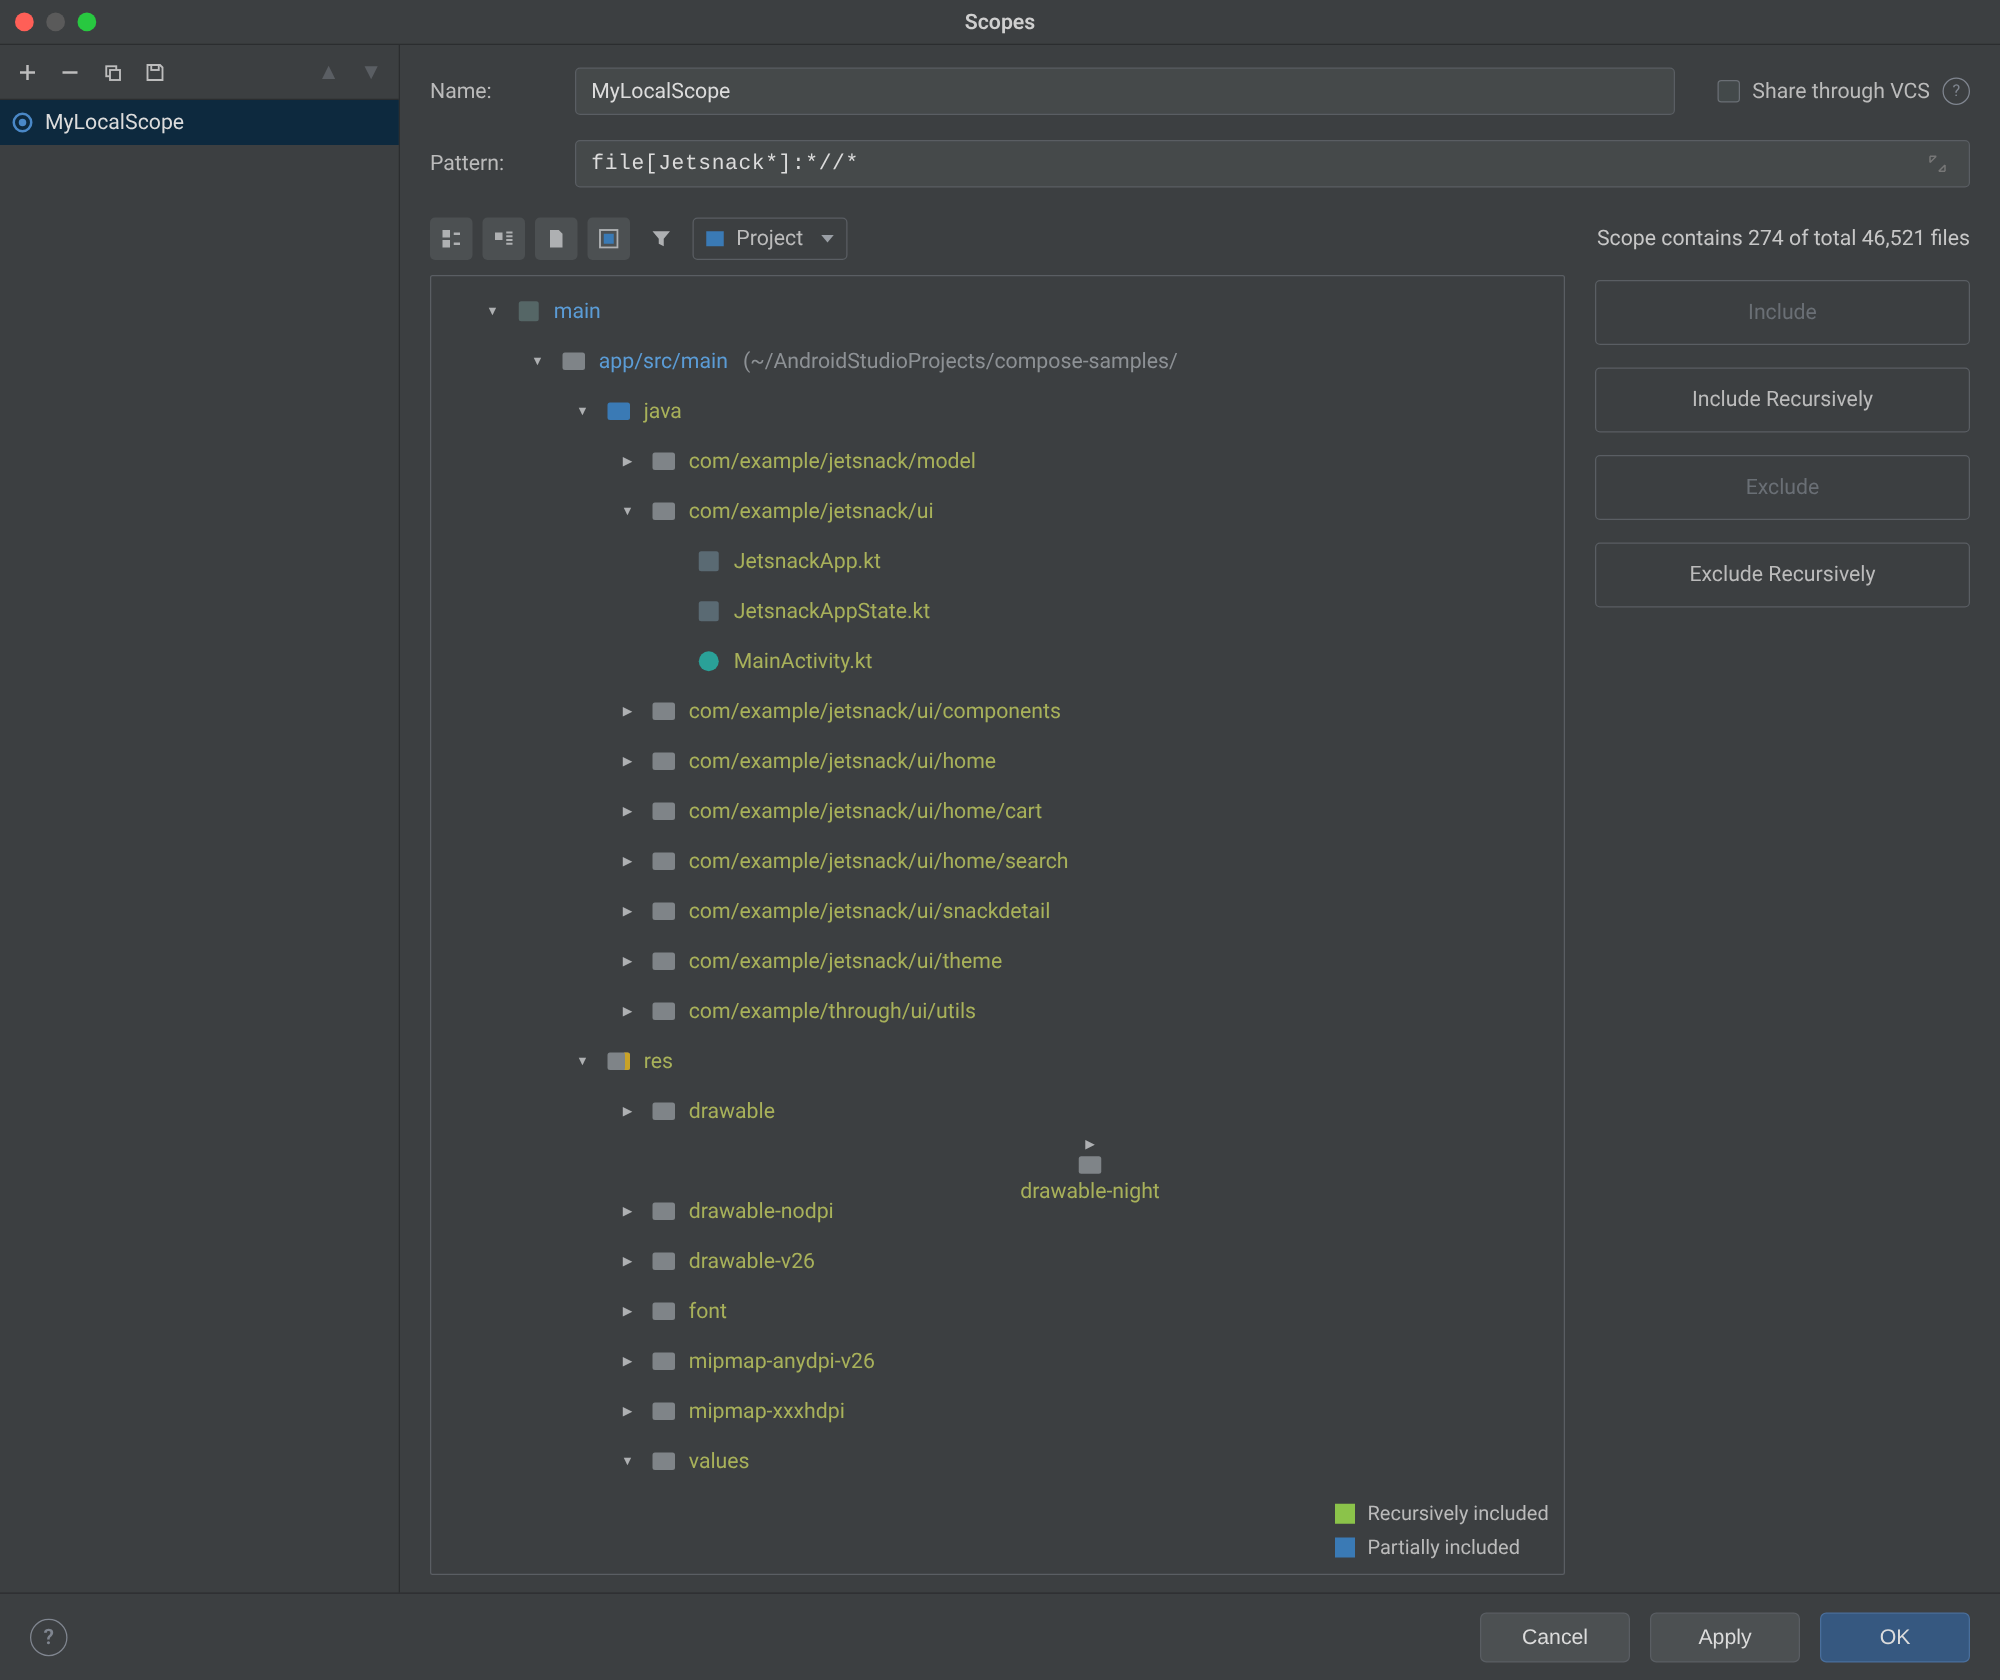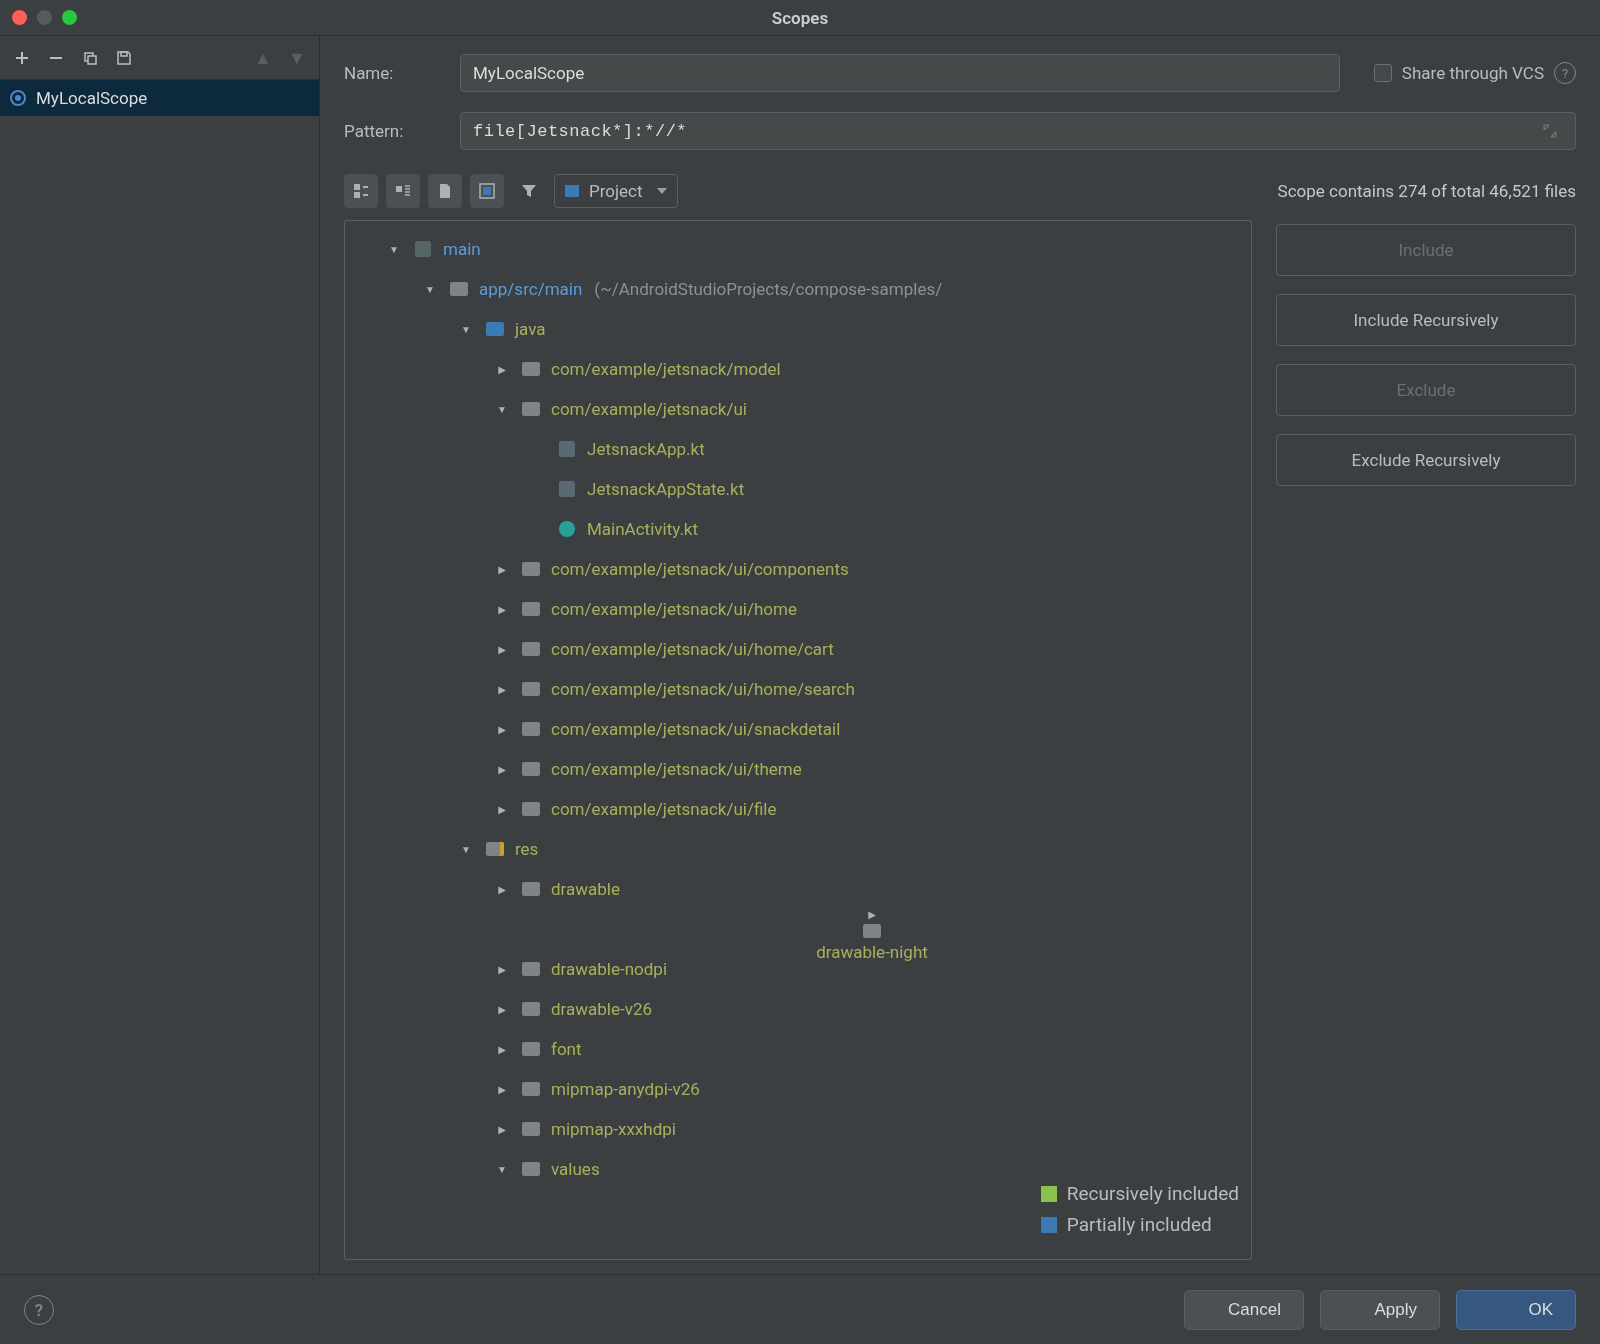--- a/index.html
+++ b/index.html
@@ -118,33 +118,33 @@
   .c-gray { color:#8d9195; }
 
   .side-btns { width:300px; display:flex; flex-direction:column; gap:18px; padding-top:4px; }
   .btn {
     height:52px; border:1px solid #5a5e63; border-radius:4px;
     background:#3c3f41; color:#bbbbbb; font-size:17px;
     display:flex; align-items:center; justify-content:center; cursor:pointer;
   }
   .btn.disabled { color:#6a6f75; }
 
-  .legend { position:absolute; right:12px; bottom:23px; display:flex; flex-direction:column; gap:8px; font-size:19px;}
+  .legend { position:absolute; right:12px; bottom:12px; display:flex; flex-direction:column; gap:8px; font-size:16px;}
   .legend-row { display:flex; align-items:center; gap:10px; }
   .sw { width:16px; height:16px; display:inline-block;}
   .sw.green { background:#8bc34a;}
   .sw.blue { background:#3a7ab5;}
 
   .footer {
     height:70px; border-top:1px solid #2b2d2f;
     display:flex; align-items:center; padding:0 24px; gap:16px;
   }
   .help-big { width:30px; height:30px; border:1.5px solid #808690; border-radius:50%; display:flex; align-items:center; justify-content:center; color:#808690; font-weight:600; font-size:17px;}
   .footer-spacer { flex:1; }
-  .fbtn { height:40px; min-width:120px; padding:0 22px; border:1px solid #5a5e63; border-radius:5px; background:#4c5052; color:#dcdcdc; font-size:17px; cursor:pointer;text-align:right;}
+  .fbtn { height:40px; min-width:120px; padding:0 22px; border:1px solid #5a5e63; border-radius:5px; background:#4c5052; color:#dcdcdc; font-size:17px; cursor:pointer;}
   .fbtn.primary { background:#365880; border-color:#4a6f9c; }
 
   svg { display:block; }
 </style>
 </head>
 <body>
 
 <div class="window">
   <div class="titlebar">
     <div class="traffic">
@@ -352,21 +352,21 @@
                 <span class="t-icon">
                   <span class="ic-folder"></span>
                 </span>
                 <span class="c-olive">com/example/jetsnack/ui/theme</span>
               </div>
               <div class="t-row" style="padding-left: 148px;">
                 <span class="t-arrow right"></span>
                 <span class="t-icon">
                   <span class="ic-folder"></span>
                 </span>
-                <span class="c-olive">com/example/jetsnack/ui/file</span>
+                <span class="c-olive">com/example/through/ui/utils</span>
               </div>
               <div class="t-row" style="padding-left: 112px;">
                 <span class="t-arrow down"></span>
                 <span class="t-icon">
                   <span class="ic-folder res"></span>
                 </span>
                 <span class="c-olive">res</span>
               </div>
               <div class="t-row" style="padding-left: 148px;">
                 <span class="t-arrow right"></span>

